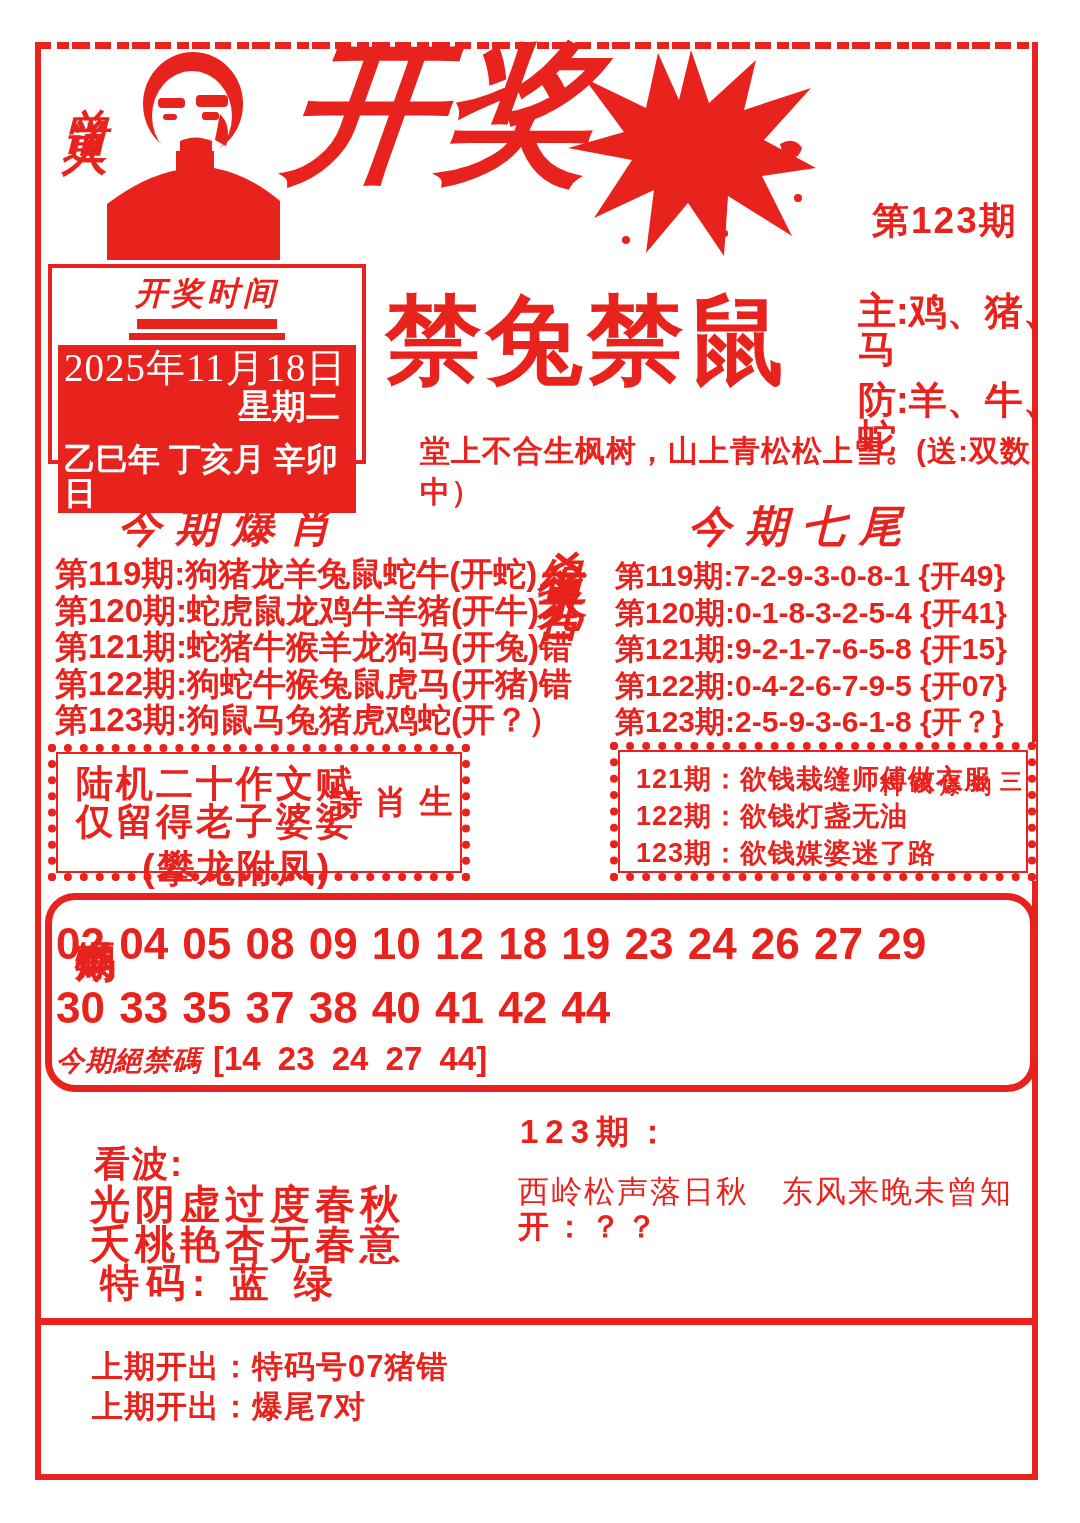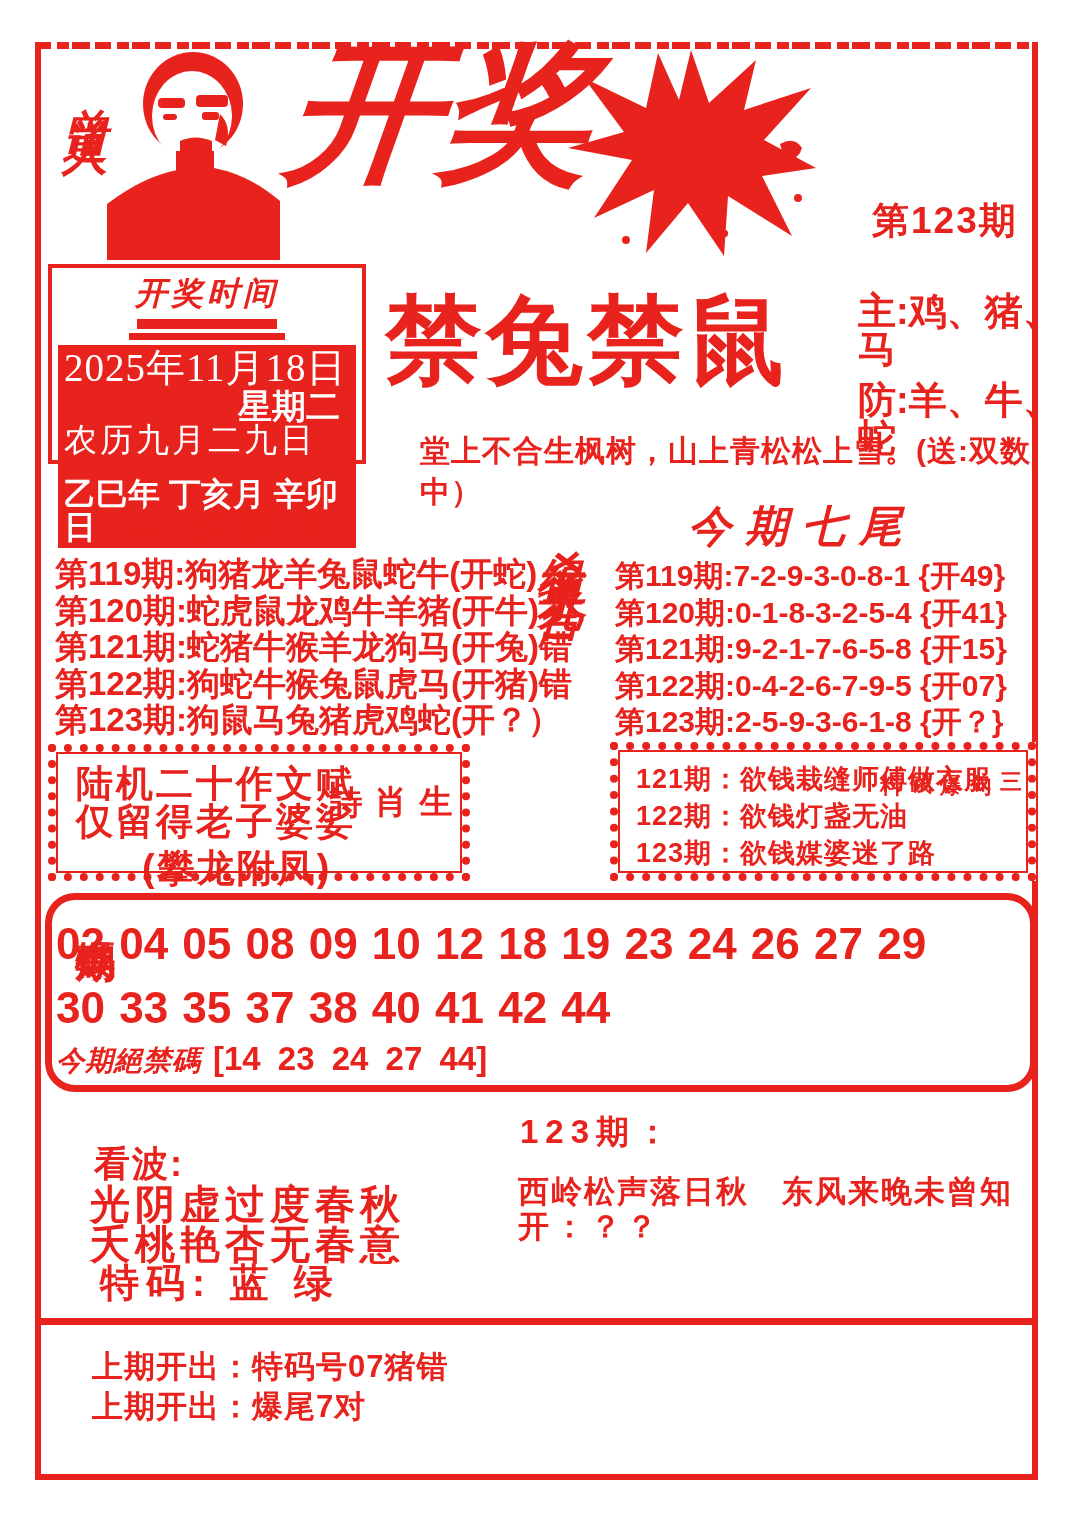--- a/index.html
+++ b/index.html
@@ -86,21 +86,21 @@
   .forbidden { margin-top:4px; display:flex; align-items:baseline; }
   .forbidden-label { font-size:28px; letter-spacing:1px; }
   .forbidden-values { font-size:33px; font-weight:bold; margin-left:12px; word-spacing:8px; }
 
   
   .kanbo-label { left:94px; top:1140px; font-size:36px; font-weight:bold; letter-spacing:2px; }
   .kanbo-l1 { left:90px; top:1177px; font-size:40px; font-weight:bold; letter-spacing:5px; }
   .kanbo-l2 { left:90px; top:1217px; font-size:40px; font-weight:bold; letter-spacing:5px; }
   .kanbo-sp { left:100px; top:1256px; font-size:39px; font-weight:bold; letter-spacing:7px; }
   .issue-poem-no { left:520px; top:1110px; font-size:33px; font-weight:bold; letter-spacing:7px; }
-  .issue-poem-line { left:518px; top:1171px; font-size:31px; font-weight:bold; letter-spacing:2px; white-space:pre; }
+  .issue-poem-line { left:518px; top:1171px; font-size:31px; font-weight:normal; letter-spacing:2px; white-space:pre; }
   .issue-poem-open { left:518px; top:1206px; font-size:31px; font-weight:bold; letter-spacing:5px; }
 
   .divider { left:35px; top:1318px; width:1003px; height:7px; background:var(--red); }
 
   .footer-lines { left:92px; top:1347px; font-size:31px; font-weight:bold; line-height:40px; letter-spacing:1px; }
 </style>
 </head>
 <body>
 
 <div class="page">
@@ -142,21 +142,20 @@
 
   <div class="abs time-box">
     <div class="time-head callig">开奖时间</div>
     <div class="time-bars">
       <div class="bar1"></div>
         <div class="bar2"></div>
     </div>
     <div class="time-red">
       <div class="t-date serif">2025年11月18日</div>
       <div class="t-week">星期二</div>
-      <div class="t-lunar serif">农历九月二九日</div>
       <div class="t-ganzhi">乙巳年 丁亥月 辛卯日</div>
     </div>
   </div>
 
   <div class="abs ban">禁兔禁鼠</div>
   <div class="abs zhufang">
     <div>主:鸡、猪、马</div>
     <div>防:羊、牛、蛇</div>
   </div>
   <div class="abs verse">堂上不合生枫树，山上青松松上雪。(送:双数中）</div>

